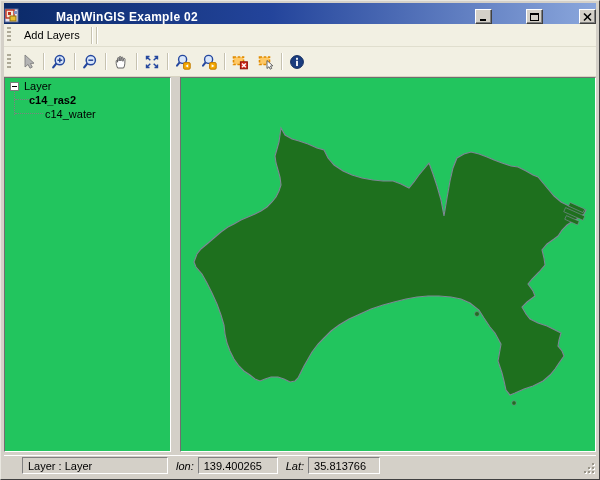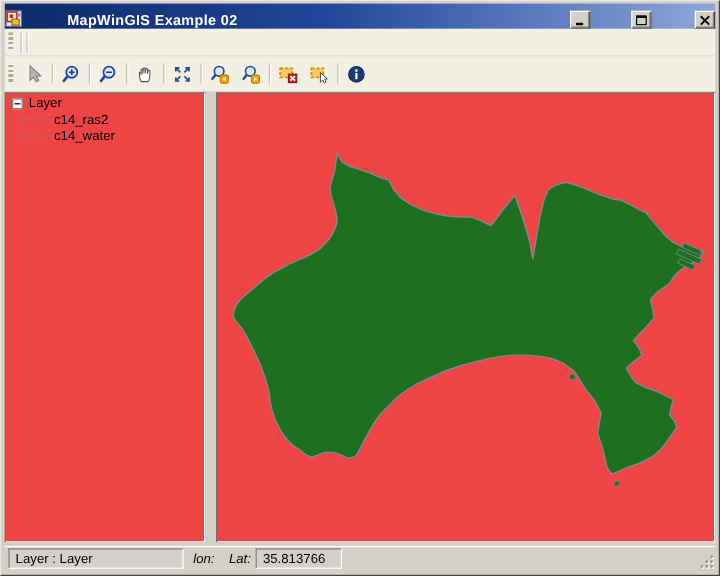--- a/index.html
+++ b/index.html
@@ -58,21 +58,21 @@
   }
   .tbtn {
     width:24px; height:23px;
     display:flex; align-items:center; justify-content:center;
     margin:0 1px;
   }
   .tbtn svg { width:16px; height:16px; }
   
   .content { flex:1 1 auto; display:flex; margin-bottom:3px; min-height:0; }
   .panel3d {
-    background:#ef4444;
+    background:#22c55e;
     border:1px solid;
     border-color:#6F6F6F #FFFFFF #FFFFFF #6F6F6F;
   }
   .legend { width:167px; flex:0 0 167px; position:relative; overflow:hidden; }
   .splitter { width:9px; flex:0 0 9px; background:#D4D0C8; }
   .mappanel { flex:1 1 auto; position:relative; overflow:hidden; }
   .mappanel svg.map { position:absolute; left:0; top:0; }
   
   .tnode { position:absolute; white-space:nowrap; }
   .expander {
@@ -129,20 +129,21 @@
     <div class="winbtn close">
       <svg width="11" height="10" viewBox="0 0 11 10">
         <line x1="2" y1="1.5" x2="9" y2="8.5" stroke="#000" stroke-width="1.6"></line>
         <line x1="9" y1="1.5" x2="2" y2="8.5" stroke="#000" stroke-width="1.6"></line>
       </svg>
     </div>
   </div>
 
   <div class="menubar">
     <div class="grip"></div>
+    <div class="menuitem">Add Layers</div>
     <div class="vsep"></div>
     <div class="vsep"></div>
   </div>
 
   <div class="toolbar">
     <div class="grip"></div>
 
     <div class="tbtn">
       <svg viewBox="0 0 16 16">
         <path d="M5,1 L5,13 L8,10.4 L10,14.2 L12.3,13.1 L10.4,9.5 L14,9.2 Z" fill="#B4B4B4" stroke="#7F7F7F" stroke-width="0.9"></path>
@@ -236,21 +237,21 @@
   </div>
 
   <div class="content">
 
     <div class="legend panel3d">
       <div class="expander"></div>
       <div class="tree-vline"></div>
       <div class="tree-hline" style="top:21px;"></div>
       <div class="tree-hline" style="top:35px;"></div>
       <div class="tnode" style="left:19px; top:2px;">Layer</div>
-      <div class="tnode" style="left:40px; top:16px;">c14_ras2</div>
+      <div class="tnode" style="left:24px; top:16px;font-weight:bold;">c14_ras2</div>
       <div class="tnode" style="left:40px; top:30px;">c14_water</div>
     </div>
 
     <div class="splitter"></div>
 
     <div class="mappanel panel3d">
       <svg class="map" width="414" height="371" viewBox="0 0 414 371">
         <defs>
           <clipPath id="landclip">
               <use href="#land"></use>
@@ -316,24 +317,27 @@
           <rect x="385" y="140.5" width="14" height="4"></rect>
         </g>
 
         <circle cx="333" cy="325" r="2.2" fill="#1E701E" stroke="#7E8896" stroke-width="0.6"></circle>
         <circle cx="296" cy="236" r="2.4" fill="#1E701E" stroke="#7E8896" stroke-width="0.6"></circle>
       </svg>
     </div>
   </div>
 
   <div class="statusbar">
-    <div class="spanel" style="width:146px; margin-left:3px;">
+    <div class="spanel" style="width:146px; margin-left:18px;">
       <span>Layer : Layer</span>
     </div>
     <span class="slabel">lon:</span>
+    <div class="spanel" style="width:80px;">
+      <span>139.400265</span>
+    </div>
     <span class="slabel">Lat:</span>
     <div class="spanel" style="width:72px;">
       <span>35.813766</span>
     </div>
     <div class="sizegrip">
       <i style="right:1px;  bottom:1px;"></i>
       <i style="right:5px;  bottom:1px;"></i>
       <i style="right:9px;  bottom:1px;"></i>
       <i style="right:1px;  bottom:5px;"></i>
       <i style="right:5px;  bottom:5px;"></i>

